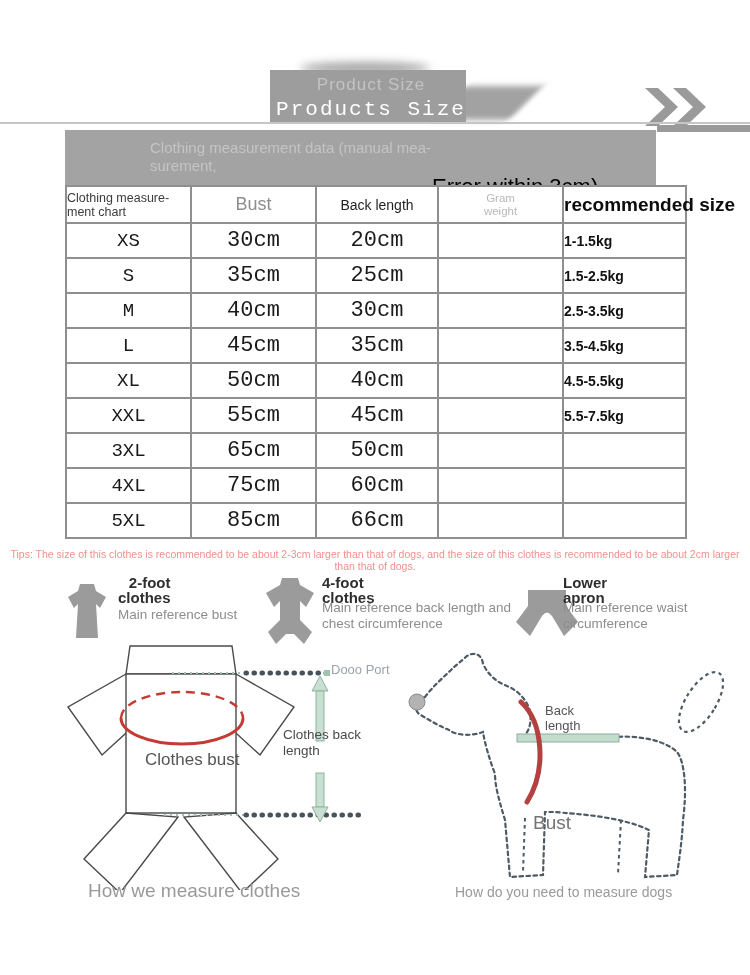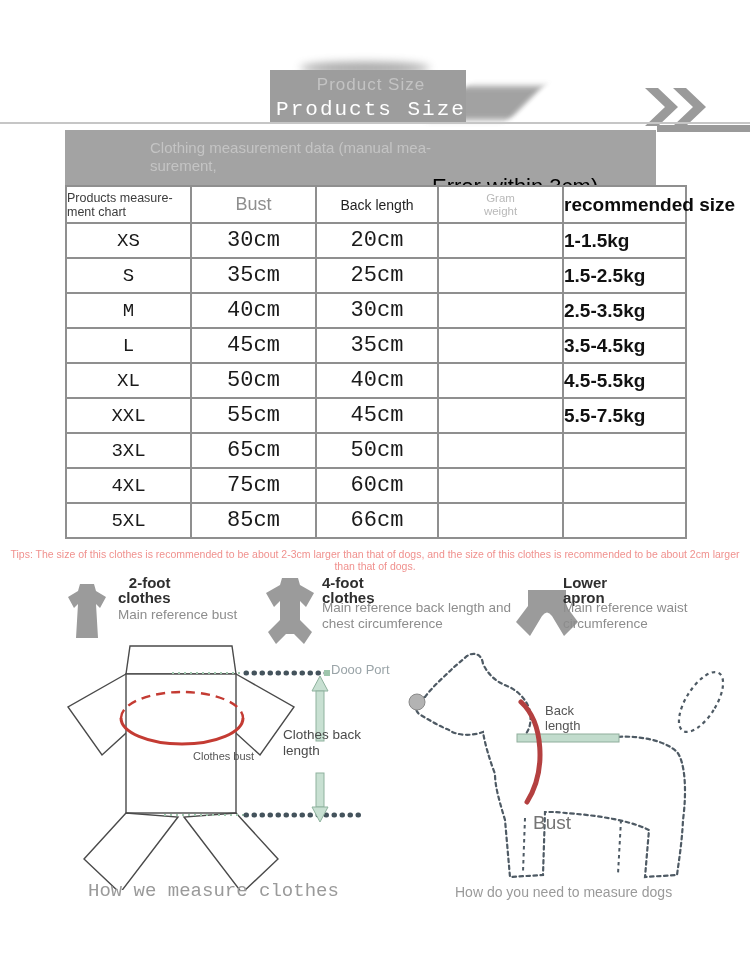--- a/index.html
+++ b/index.html
@@ -35,33 +35,33 @@
   .size-table td{height:33px;vertical-align:middle;}
   .th-size{font-size:12.5px;font-weight:normal;color:#3c3c3c;text-align:left;
            padding:2px 4px 2px 6px;line-height:14px;}
   .th-bust{font-size:18px;font-weight:normal;color:#8e8e8e;text-align:center;}
   .th-back{font-size:14px;font-weight:normal;color:#1f1f1f;text-align:center;}
   .th-gram{font-size:11.5px;font-weight:normal;color:#b9b9b9;text-align:center;line-height:13px;}
   .th-rec{font-size:19px;font-weight:bold;color:#0c0c0c;text-align:left;padding-left:4px;
           white-space:nowrap;}
   .td-size{font-family:"Liberation Mono",monospace;font-size:19px;color:#1a1a1a;text-align:center;}
   .td-cm{font-family:"Liberation Mono",monospace;font-size:22px;color:#1a1a1a;text-align:center;}
-  .td-rec{font-family:"Liberation Sans",sans-serif;font-size:19px;font-weight:bold;color:#111;
+  .td-rec{font-family:"Liberation Sans",sans-serif;font-size:14px;font-weight:bold;color:#111;
           text-align:left;padding-left:7px;border-radius:8px;}
 
   
   .tips{left:0;top:548px;width:750px;text-align:center;font-size:10.5px;color:#f0918e;}
 
   
   .guide-title{font-size:15px;font-weight:600;color:#2f2f2f;line-height:15px;}
   .guide-desc{font-size:13.5px;color:#8d8d8d;line-height:16px;}
 
   
   .lbl{color:#555;}
-  .caption1{left:88px;top:880px;font-size:19px;color:#9a9a9a;font-family:Liberation Mono, monospace;}
+  .caption1{left:88px;top:880px;font-size:19px;color:#9a9a9a;}
   .caption2{left:455px;top:884px;font-size:14px;color:#9a9a9a;}
 </style>
 </head>
 <body>
 
 <div class="page">
 
   <div class="abs banner-smudge"></div>
   <div class="abs banner-shadow"></div>
   <div class="abs banner">
@@ -88,21 +88,21 @@
   <table class="size-table">
     <colgroup>
       <col style="width:125px">
         <col style="width:125px">
         <col style="width:122px">
       <col style="width:125px">
         <col style="width:123px">
     </colgroup>
     <thead>
       <tr>
-        <th class="th-size pre">Products measure-
+        <th class="th-size pre">Clothing measure-
 ment chart</th>
         <th class="th-bust">Bust</th>
         <th class="th-back">Back length</th>
         <th class="th-gram pre">Gram
 weight</th>
         <th class="th-rec">recommended size</th>
       </tr>
     </thead>
     <tbody>
         <tr>
@@ -228,21 +228,21 @@
         <polygon points="252,46 268,46 260,31"></polygon>
         <rect x="256" y="46" width="8" height="50"></rect>
         <rect x="256" y="128" width="8" height="34"></rect>
         <polygon points="252,162 268,162 260,177"></polygon>
       </g>
     </svg>
   </div>
   <div class="abs" style="left:331px;top:662px;font-size:13px;color:#9aa4a8;">Dooo Port</div>
   <div class="abs pre lbl" style="left:283px;top:727px;font-size:13.5px;line-height:16px;color:#4a4a4a;">Clothes back
 length</div>
-  <div class="abs lbl" style="left:145px;top:750px;font-size:11px;margin-left:48px;">Clothes bust</div>
+  <div class="abs lbl" style="left:145px;top:750px;font-size:17px;">Clothes bust</div>
   <div class="abs caption1">How we measure clothes</div>
 
   <div class="abs" style="left:405px;top:650px;">
     <svg width="320" height="240" viewBox="0 0 320 240">
 
       <path d="M 20,47
                C 28,36 40,26 48,18 L 62,6
                C 70,1 77,5 78,14
                C 84,26 92,32 102,36
                C 112,40 120,48 124,58

